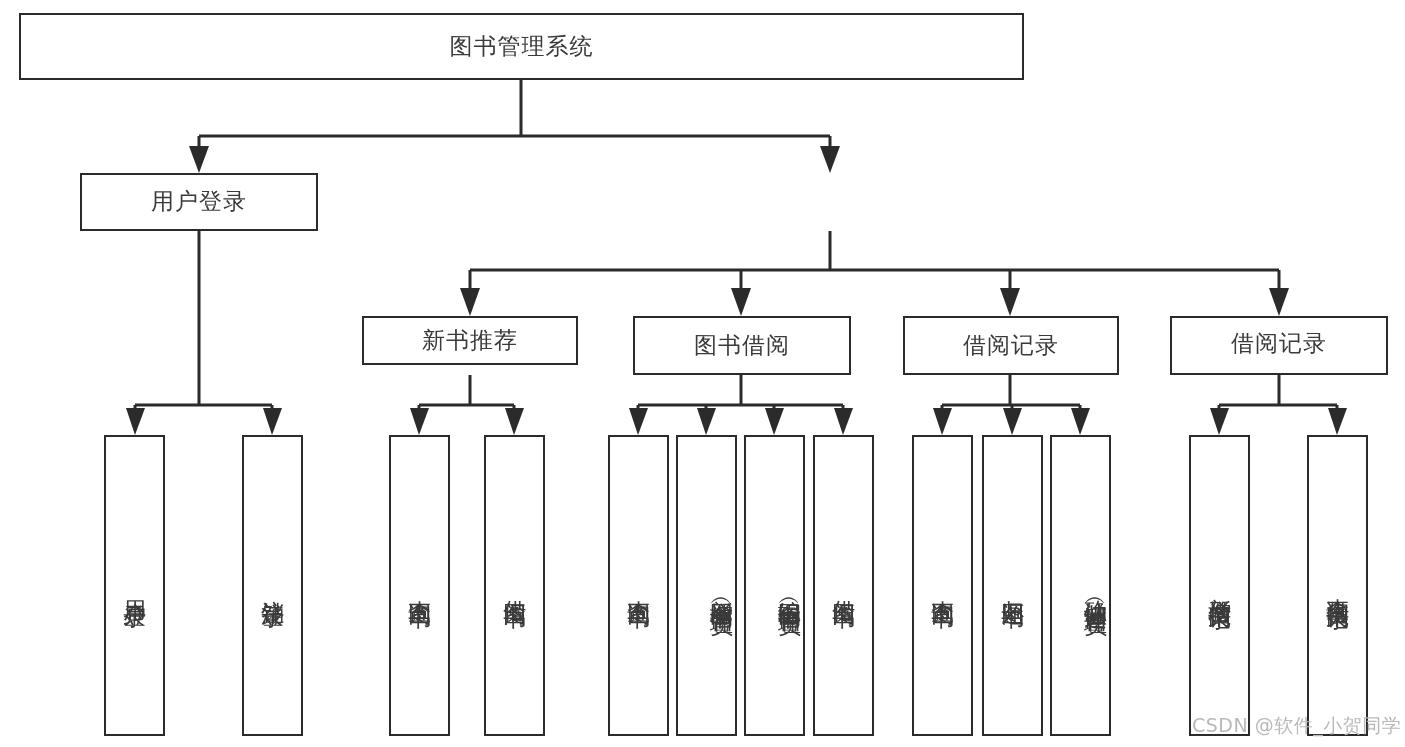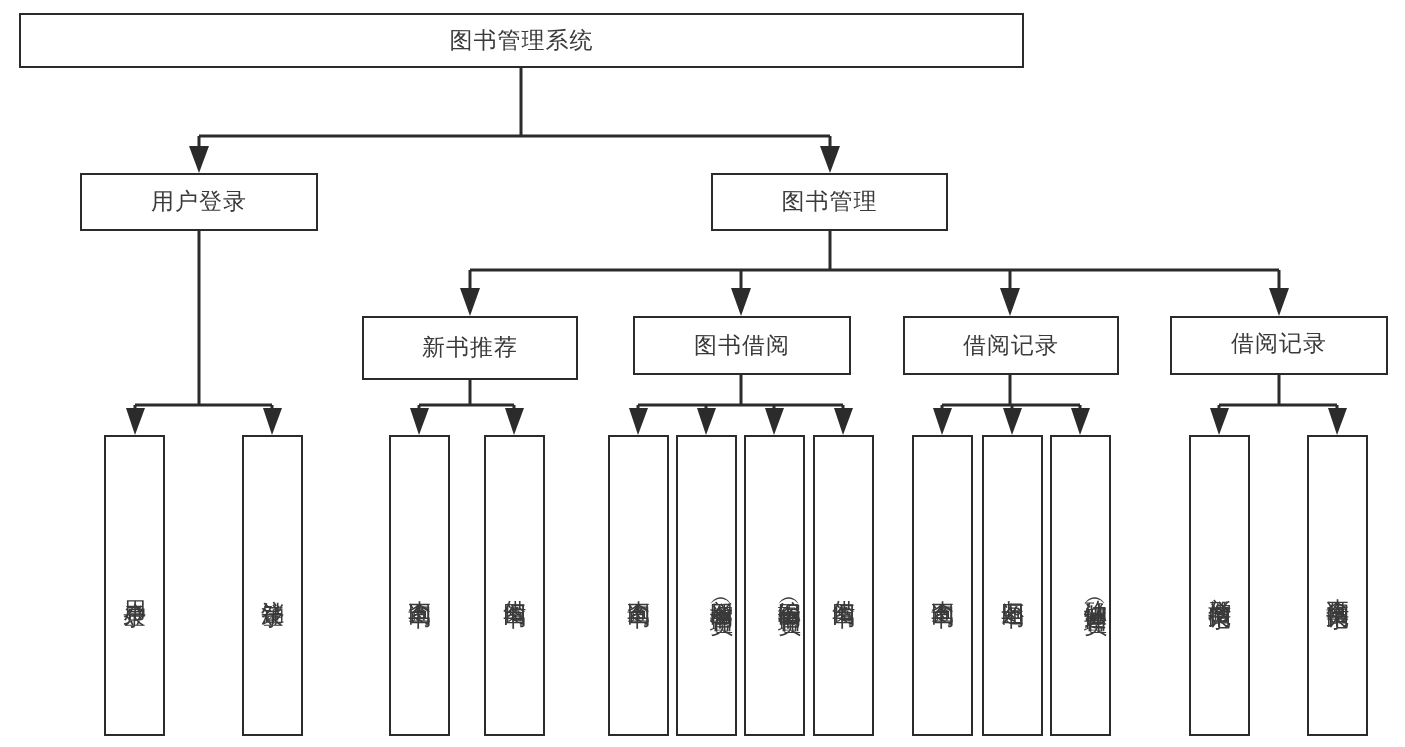--- a/index.html
+++ b/index.html
@@ -135,38 +135,38 @@
       <polygon points="765,408 784,408 774,435"></polygon>
       <polygon points="834,408 853,408 843,435"></polygon>
       <polygon points="933,408 952,408 942,435"></polygon>
       <polygon points="1003,408 1022,408 1012,435"></polygon>
       <polygon points="1071,408 1090,408 1080,435"></polygon>
       <polygon points="1210,408 1229,408 1219,435"></polygon>
       <polygon points="1328,408 1347,408 1337,435"></polygon>
     </g>
   </svg>
 
-  <div class="node node-h" style="left: 19px; top: 13px; width: 1005px; height: 55px;">图书管理系统</div>
+  <div class="node node-h" style="left: 19px; top: 13px; width: 1005px; height: 67px;">图书管理系统</div>
 
   <div class="node node-h" style="left: 80px; top: 173px; width: 238px; height: 58px;">用户登录</div>
-  <div class="node node-h" style="left: 711px; top: 173px; width: 237px; height: 58px;">图书管理</div>
 
-  <div class="node node-h" style="left: 362px; top: 316px; width: 216px; height: 64px;">新书推荐</div>
+  <div class="node node-h" style="left: 362px; top: 316px; width: 216px; height: 49px;">新书推荐</div>
   <div class="node node-h" style="left: 633px; top: 316px; width: 218px; height: 59px;">图书借阅</div>
   <div class="node node-h" style="left: 903px; top: 316px; width: 216px; height: 59px;">借阅记录</div>
   <div class="node node-h" style="left: 1170px; top: 316px; width: 218px; height: 59px; font-family: Liberation Mono, monospace;">借阅记录</div>
 
   <div class="node node-v mid" style="left: 104px; top: 435px; width: 61px; height: 301px;">用户登录</div>
   <div class="node node-v mid" style="left: 242px; top: 435px; width: 61px; height: 301px;">注销登录</div>
   <div class="node node-v mid" style="left: 389px; top: 435px; width: 61px; height: 301px;">查询图书</div>
   <div class="node node-v mid" style="left: 484px; top: 435px; width: 61px; height: 301px;">借阅图书</div>
   <div class="node node-v mid" style="left: 608px; top: 435px; width: 61px; height: 301px;">查询图书</div>
   <div class="node node-v" style="left: 676px; top: 435px; width: 61px; height: 301px;">新增图书（管理员）</div>
   <div class="node node-v" style="left: 744px; top: 435px; width: 61px; height: 301px;">编辑图书（管理员）</div>
   <div class="node node-v mid" style="left: 813px; top: 435px; width: 61px; height: 301px;">借阅图书</div>
   <div class="node node-v mid" style="left: 912px; top: 435px; width: 61px; height: 301px;">查询图书</div>
   <div class="node node-v mid" style="left: 982px; top: 435px; width: 61px; height: 301px;">归还图书</div>
   <div class="node node-v" style="left: 1050px; top: 435px; width: 61px; height: 301px;">确认归还（管理员）</div>
   <div class="node node-v mid" style="left: 1189px; top: 435px; width: 61px; height: 301px;">新增借阅记录</div>
   <div class="node node-v mid" style="left: 1307px; top: 435px; width: 61px; height: 301px;">查询借阅记录</div>
 
+  <div class="watermark" style="left: 1192px; top: 713px;">CSDN @软件_小贺同学</div>
 
 </div>
 
 </body></html>

